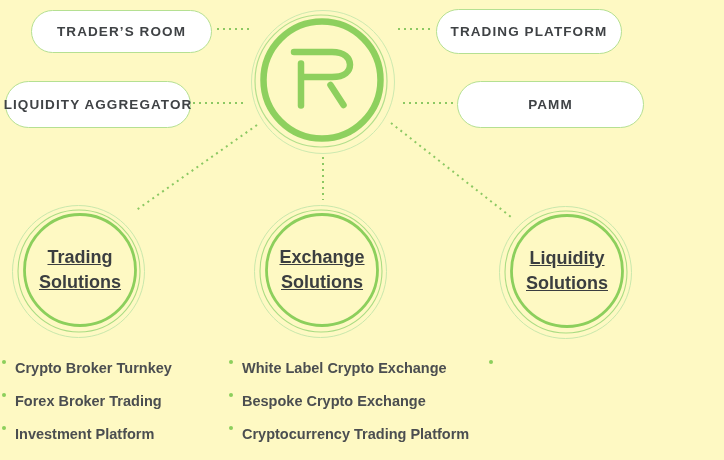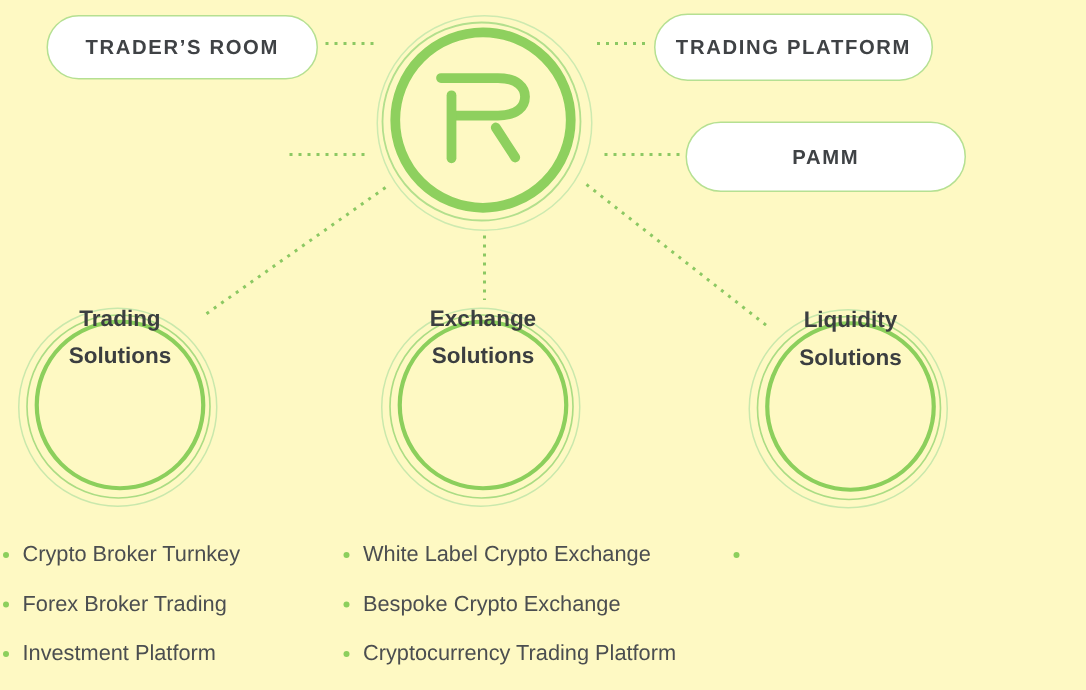--- a/index.html
+++ b/index.html
@@ -20,31 +20,31 @@
   .pill-tradplat{left:436px;top:9px;width:184px;height:43px;}
   .pill-pamm{left:457px;top:81px;width:185px;height:45px;}
   .logo{position:absolute;left:247px;top:5px;width:150px;height:150px;z-index:1;}
   .solution{position:absolute;width:140px;height:140px;z-index:1;cursor:pointer;}
   .sol-trading{left:10px;top:200px;}
   .sol-exchange{left:252px;top:200px;}
   .sol-liquidity{left:497px;top:201px;}
   .solution .rings{position:absolute;left:0;top:0;}
   .solution-title{
     position:absolute;left:0;top:0;right:0;bottom:0;
-    display:flex;flex-direction:column;align-items:center;
-    font-size:15px;font-weight:bold;color:#3b3e40;line-height:25px;text-align:center;
+    display:flex;flex-direction:column;align-items:center;justify-content:center;
+    font-size:18px;font-weight:bold;color:#3b3e40;line-height:25px;text-align:center;text-decoration:underline;
   }
   .list{
     position:absolute;z-index:1;list-style:none;margin:0;padding:0;
     font-size:14.5px;color:#4b4e50;
   }
   .list-1{left:2px;top:360px;}
   .list-2{left:229px;top:360px;}
   .list-3{left:489px;top:360px;}
-  .list li{display:flex;align-items:center;height:20px;margin-bottom:13px;}
+  .list li{display:flex;align-items:flex-start;height:20px;margin-bottom:13px;font-weight:bold;}
   .dot{
     width:4px;height:4px;border-radius:50%;background:#8ccf5c;
     margin-right:9px;flex:0 0 auto;
   }
 </style>
 </head>
 <body>
 
 <div class="canvas">
 
@@ -52,20 +52,21 @@
     <line x1="217" y1="29" x2="250" y2="29"></line>
     <line x1="193" y1="103" x2="246" y2="103"></line>
     <line x1="398" y1="29" x2="431" y2="29"></line>
     <line x1="403" y1="103" x2="454" y2="103"></line>
     <line x1="257" y1="125" x2="135" y2="211"></line>
     <line x1="323" y1="157" x2="323" y2="200"></line>
     <line x1="391" y1="123" x2="511" y2="217"></line>
   </svg>
 
   <div class="pill pill-traders">TRADER’S ROOM</div>
+  <div class="pill pill-liqagg">LIQUIDITY AGGREGATOR</div>
   <div class="pill pill-tradplat">TRADING PLATFORM</div>
   <div class="pill pill-pamm">PAMM</div>
 
   <div class="logo">
     <svg width="150" height="150" viewBox="0 0 150 150">
       <circle cx="76" cy="77" r="71.5" fill="none" stroke="#cdeab0" stroke-width="1"></circle>
       <circle cx="74" cy="76" r="66" fill="none" stroke="#b3df8d" stroke-width="1.2"></circle>
       <circle cx="75" cy="75" r="58.5" fill="none" stroke="#8ed05e" stroke-width="6.5"></circle>
       <path d="M 47,47 L 85,47 C 98,47 103,53.5 103,59.5 C 103,66 98,72 85,72 L 57,72" fill="none" stroke="#8ed05e" stroke-width="6.5" stroke-linecap="round"></path>
       <path d="M 54,58.5 L 54,100.5" fill="none" stroke="#8ed05e" stroke-width="6.5" stroke-linecap="round"></path>

